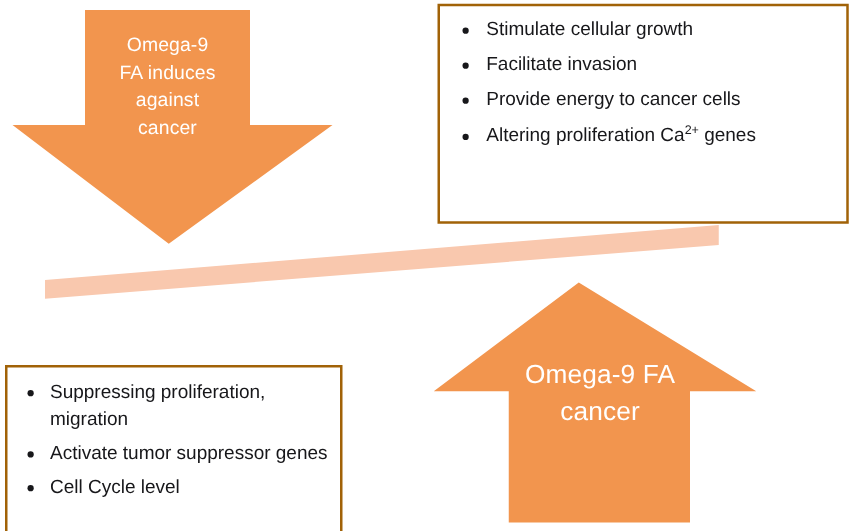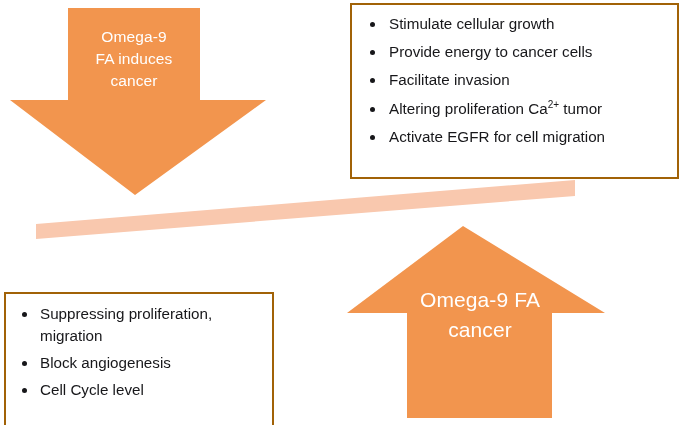--- a/index.html
+++ b/index.html
@@ -116,39 +116,39 @@
     <polygon points="36,224 575,180 575,196 36,239" fill="#f9c8ae"></polygon>
 
     <polygon points="68,8 200,8 200,100 266,100 135,195 10,100 68,100" fill="#f2954e"></polygon>
 
     <polygon points="463,226 605,313 552,313 552,418 407,418 407,313 347,313" fill="#f2954e"></polygon>
   </svg>
 
   <div class="arrow-label" id="down-arrow-label">
     <div>Omega-9</div>
     <div>FA induces</div>
+    <div>against</div>
     <div>cancer</div>
   </div>
 
   <div class="arrow-label" id="up-arrow-label">
     <div>Omega-9 FA</div>
     <div>cancer</div>
   </div>
 
   <div class="bullet-box" id="top-right-box">
     <ul class="bullet-list">
       <li class="bullet-item">Stimulate cellular growth</li>
+      <li class="bullet-item">Facilitate invasion</li>
       <li class="bullet-item">Provide energy to cancer cells</li>
-      <li class="bullet-item">Facilitate invasion</li>
-      <li class="bullet-item"><span>Altering proliferation Ca</span><sup>2+</sup><span> tumor</span></li>
-      <li class="bullet-item">Activate EGFR for cell migration</li>
+      <li class="bullet-item"><span>Altering proliferation Ca</span><sup>2+</sup><span> genes</span></li>
     </ul>
   </div>
 
   <div class="bullet-box" id="bottom-left-box">
     <ul class="bullet-list">
       <li class="bullet-item">Suppressing proliferation, migration</li>
-      <li class="bullet-item">Block angiogenesis</li>
+      <li class="bullet-item">Activate tumor suppressor genes</li>
       <li class="bullet-item">Cell Cycle level</li>
     </ul>
   </div>
 
 </div>
 
 </body></html>

